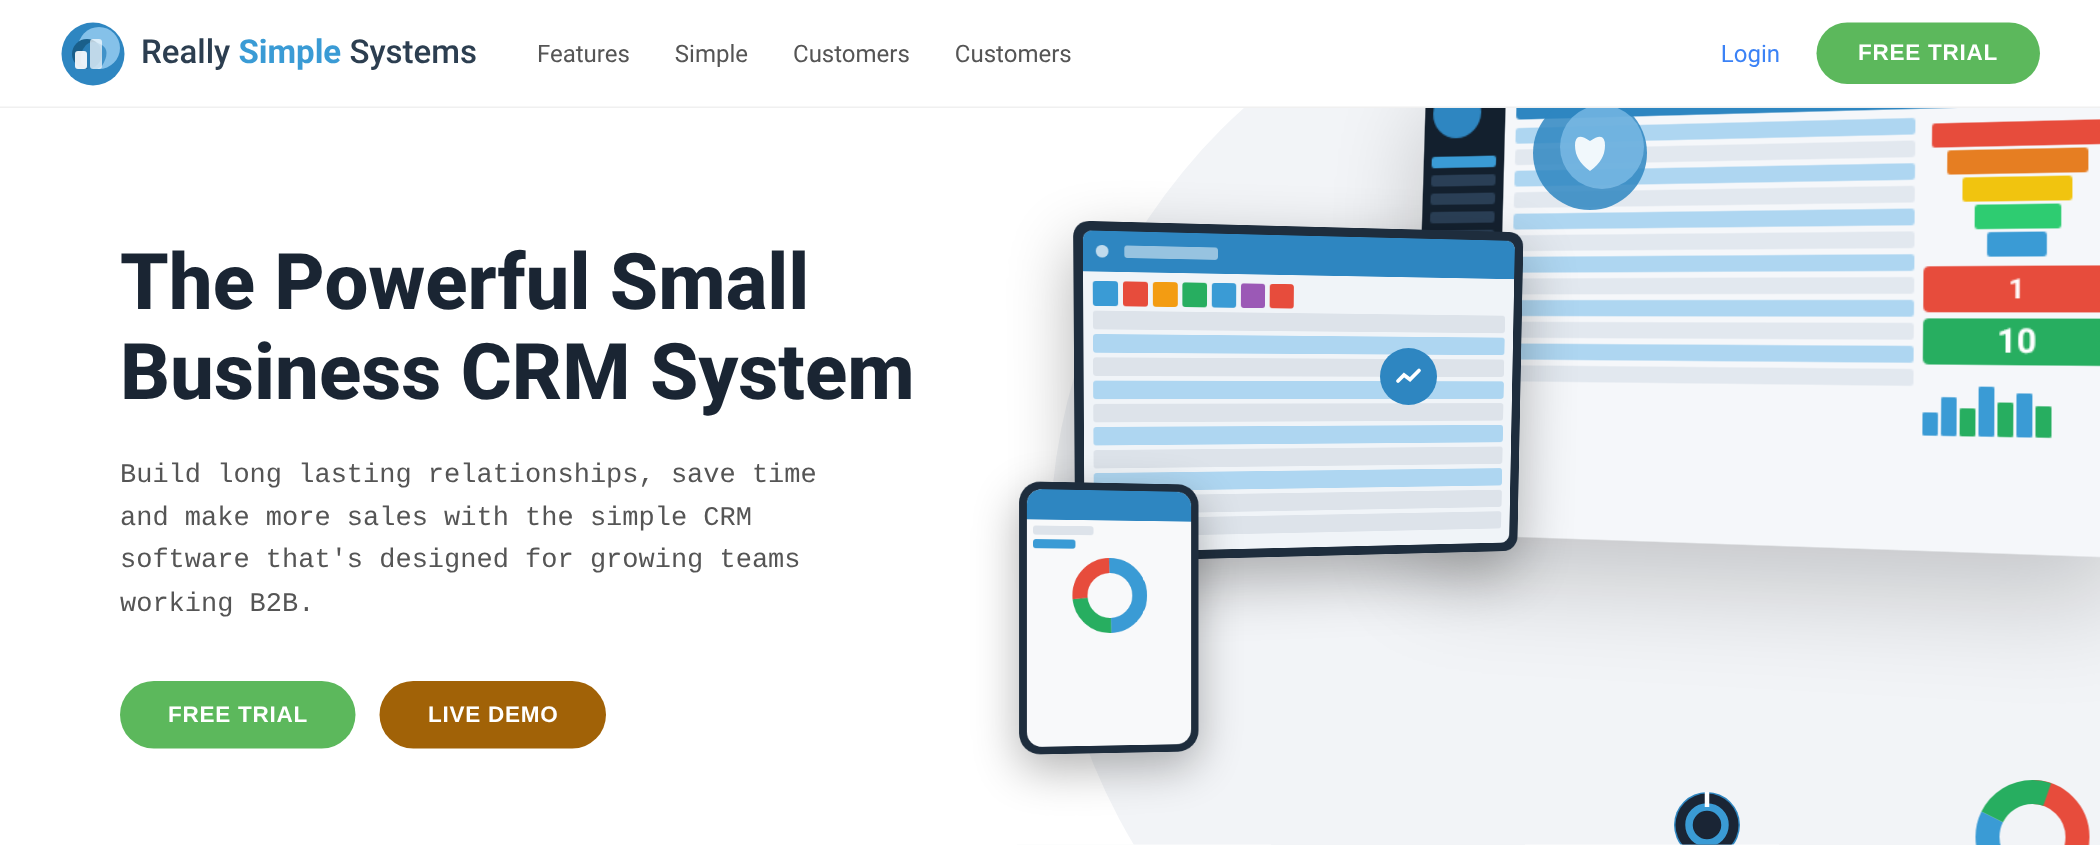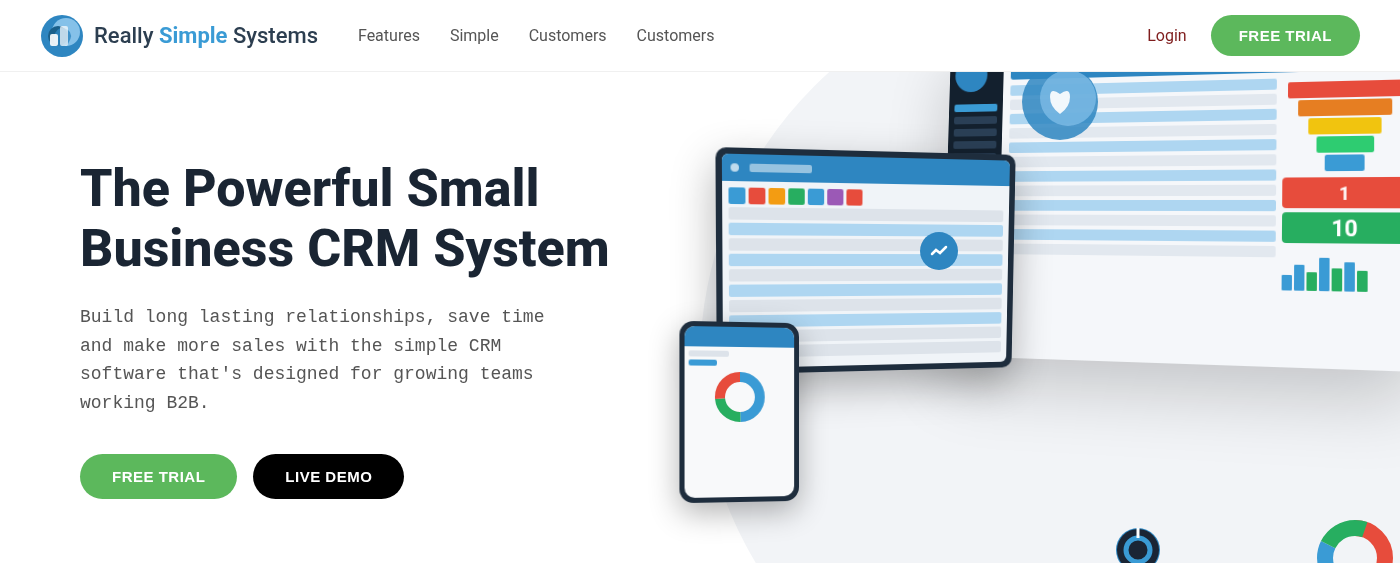--- a/index.html
+++ b/index.html
@@ -64,21 +64,21 @@
 
     .nav-right {
       margin-left: auto;
       display: flex;
       align-items: center;
       gap: 24px;
     }
 
     .login-link {
       text-decoration: none;
-      color: #7f1d1d;
+      color: #3b82f6;
       font-size: 16px;
     }
 
     .free-trial-btn-nav {
       background: #5cb85c;
       color: #fff;
       border: none;
       border-radius: 30px;
       padding: 12px 28px;
       font-size: 15px;
@@ -147,21 +147,21 @@
       border: none;
       border-radius: 30px;
       padding: 14px 32px;
       font-size: 15px;
       font-weight: 700;
       cursor: pointer;
       letter-spacing: 0.5px;
     }
 
     .btn-live-demo {
-      background: #000000;
+      background: #a16207;
       color: #fff;
       border: none;
       border-radius: 30px;
       padding: 14px 32px;
       font-size: 15px;
       font-weight: 700;
       cursor: pointer;
       letter-spacing: 0.5px;
     }
 

